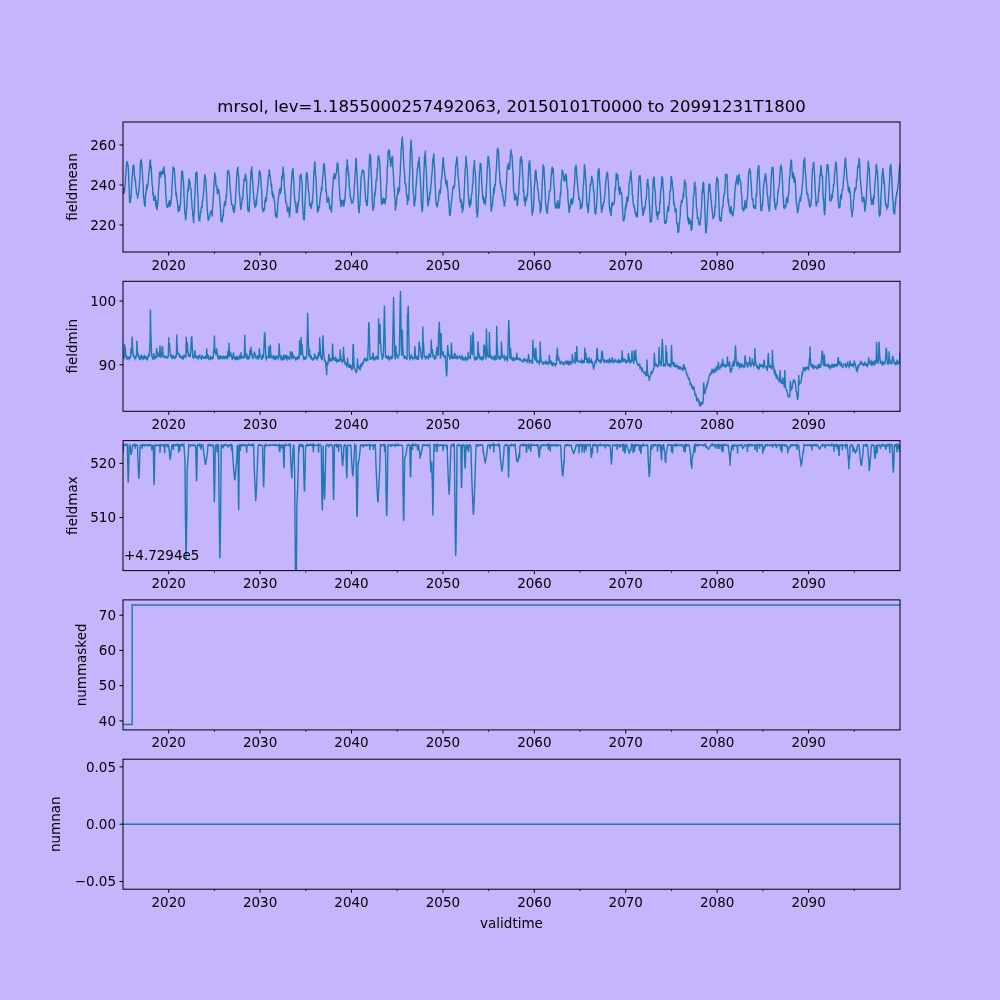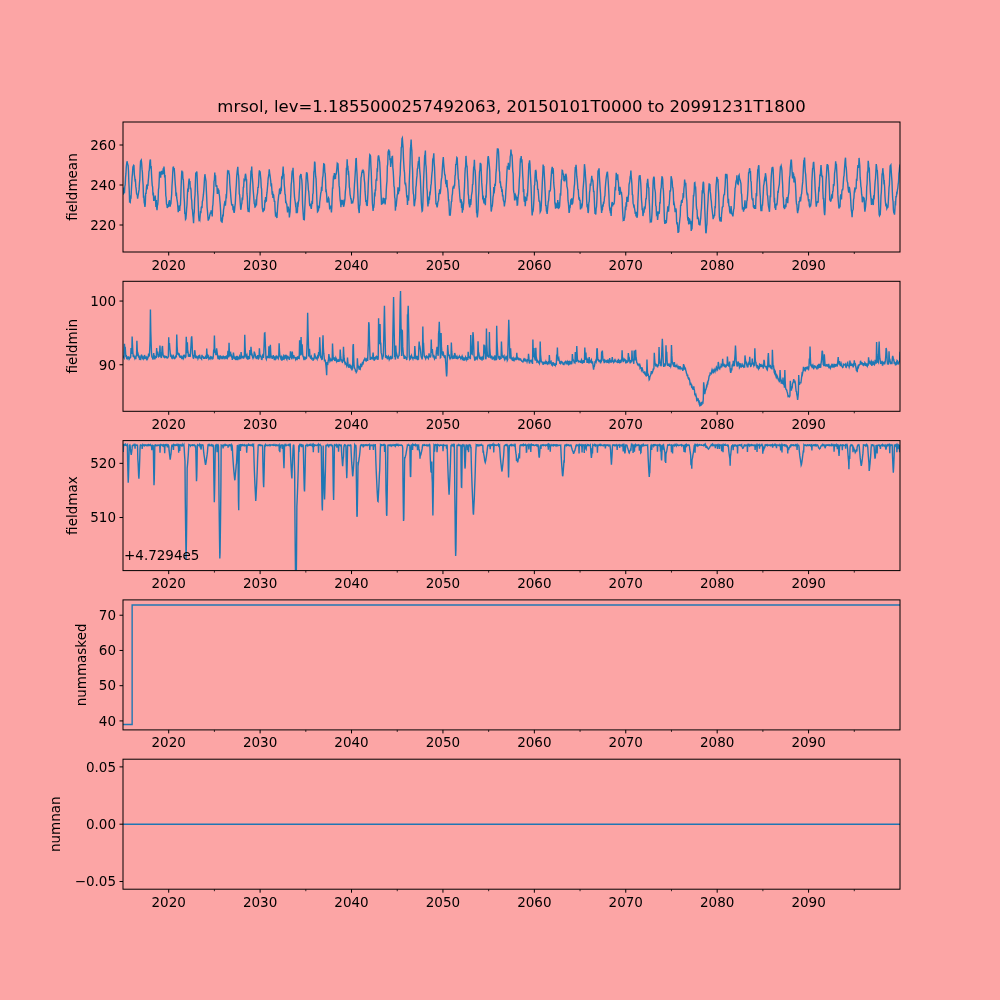--- a/index.html
+++ b/index.html
@@ -1,17 +1,17 @@
 <!DOCTYPE html>
 <html><head>
 <meta charset="utf-8">
 <style>
   html,body{margin:0;padding:0;}
   body{width:1000px;height:1000px;background:#ffffff;font-family:"DejaVu Sans",sans-serif;color:#000;}
-  .figure{position:relative;width:1000px;height:1000px;background:#fca5a5;overflow:hidden;}
+  .figure{position:relative;width:1000px;height:1000px;background:#c4b5fd;overflow:hidden;}
   .title{position:absolute;left:0;top:97px;width:1023px;text-align:center;font-size:16.5px;}
   .xlabel{position:absolute;left:123px;top:915px;width:777px;text-align:center;font-size:13.5px;}
   .offset-text{position:absolute;left:124px;top:547px;font-size:13.5px;}
   svg{position:absolute;left:0;top:0;}
   text{font-family:"DejaVu Sans",sans-serif;fill:#000;}
 </style>
 </head>
 <body>
 
 <div class="figure">
@@ -200,13 +200,14 @@
         <line x1="397.2352941176471" y1="889.2" x2="397.2352941176471" y2="891.2" stroke="#000000" stroke-width="0.8"></line>
         <line x1="488.6470588235294" y1="889.2" x2="488.6470588235294" y2="891.2" stroke="#000000" stroke-width="0.8"></line>
         <line x1="580.0588235294117" y1="889.2" x2="580.0588235294117" y2="891.2" stroke="#000000" stroke-width="0.8"></line>
         <line x1="671.4705882352941" y1="889.2" x2="671.4705882352941" y2="891.2" stroke="#000000" stroke-width="0.8"></line>
         <line x1="762.8823529411765" y1="889.2" x2="762.8823529411765" y2="891.2" stroke="#000000" stroke-width="0.8"></line>
         <line x1="854.2941176470588" y1="889.2" x2="854.2941176470588" y2="891.2" stroke="#000000" stroke-width="0.8"></line>
         <text x="60" y="824.2" text-anchor="middle" font-size="13.5" transform="rotate(-90 60 824.2)">numnan</text>
       </g>
     </svg>
   <div class="offset-text">+4.7294e5</div>
+  <div class="xlabel">validtime</div>
 </div>
 
 </body></html>

